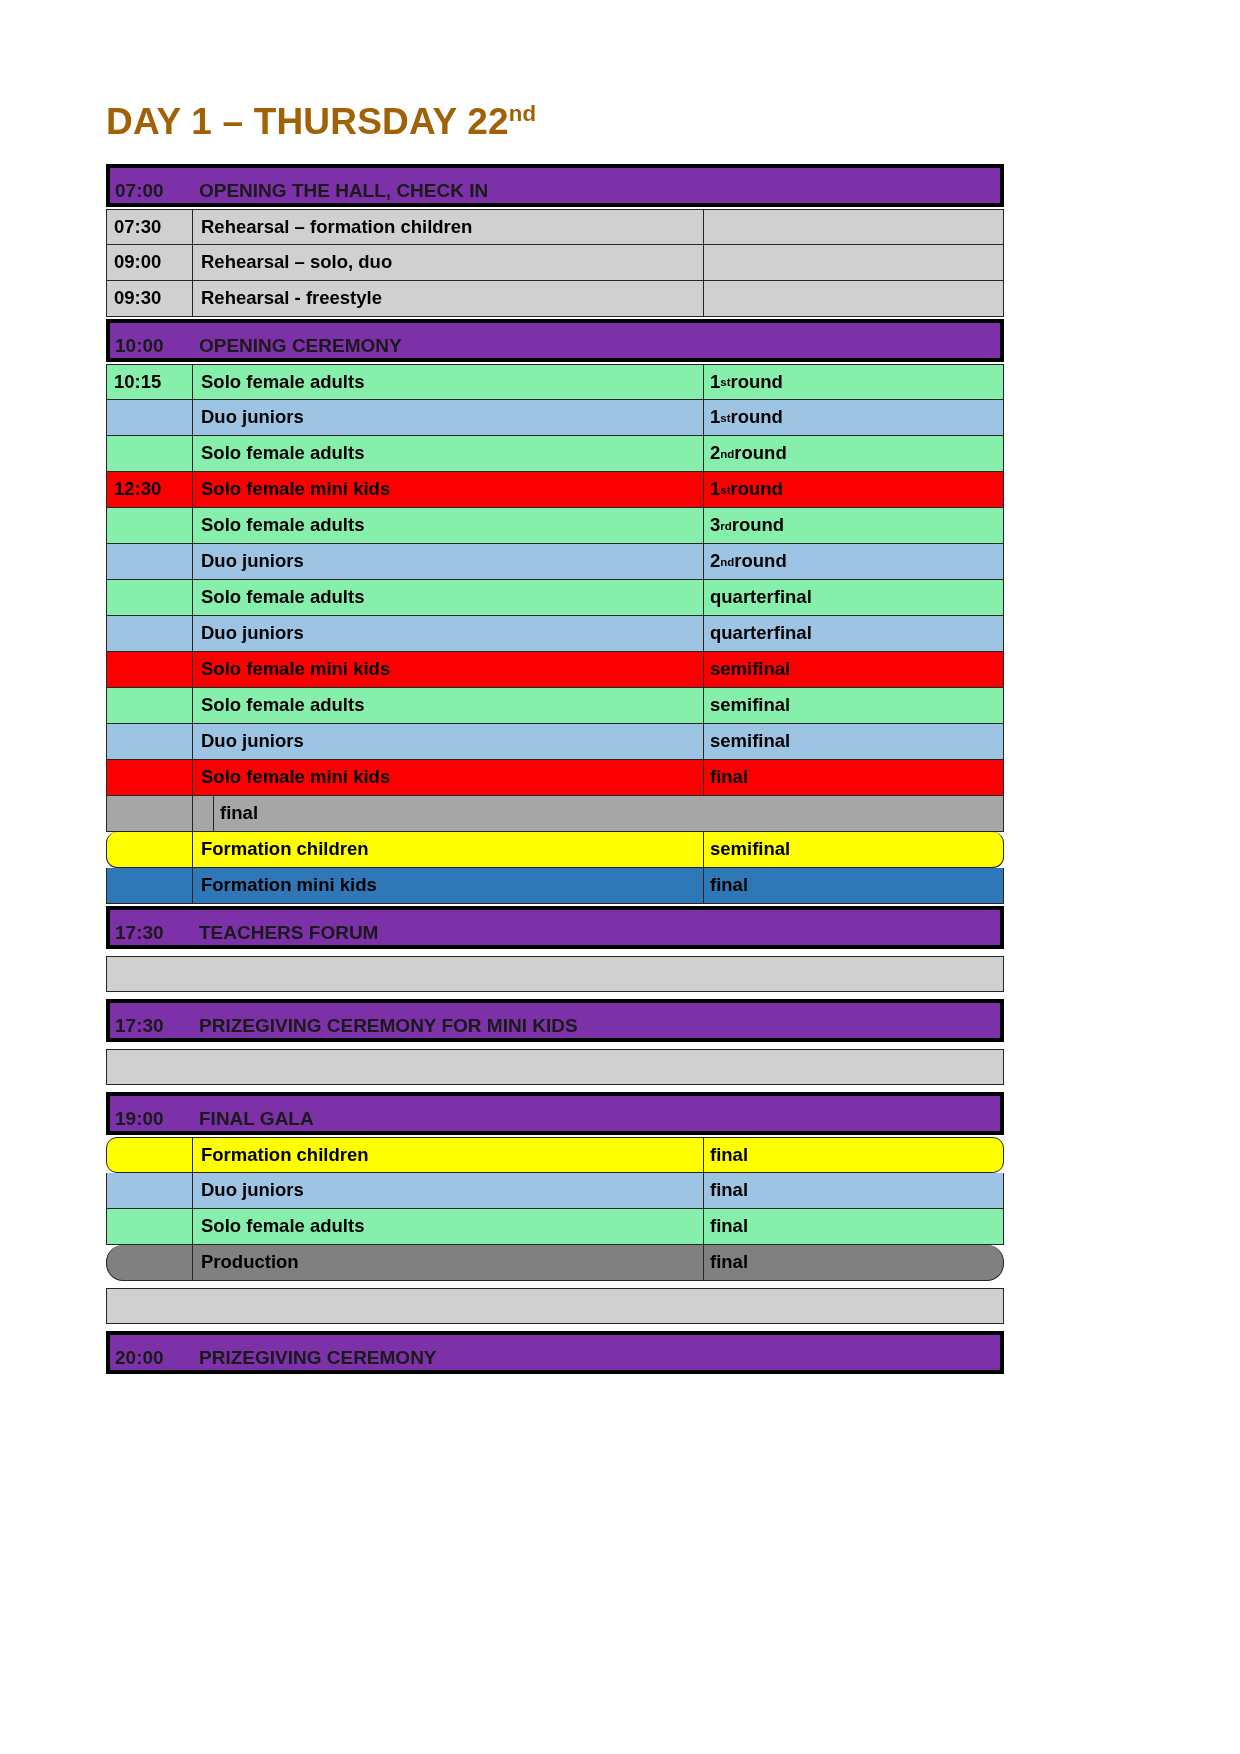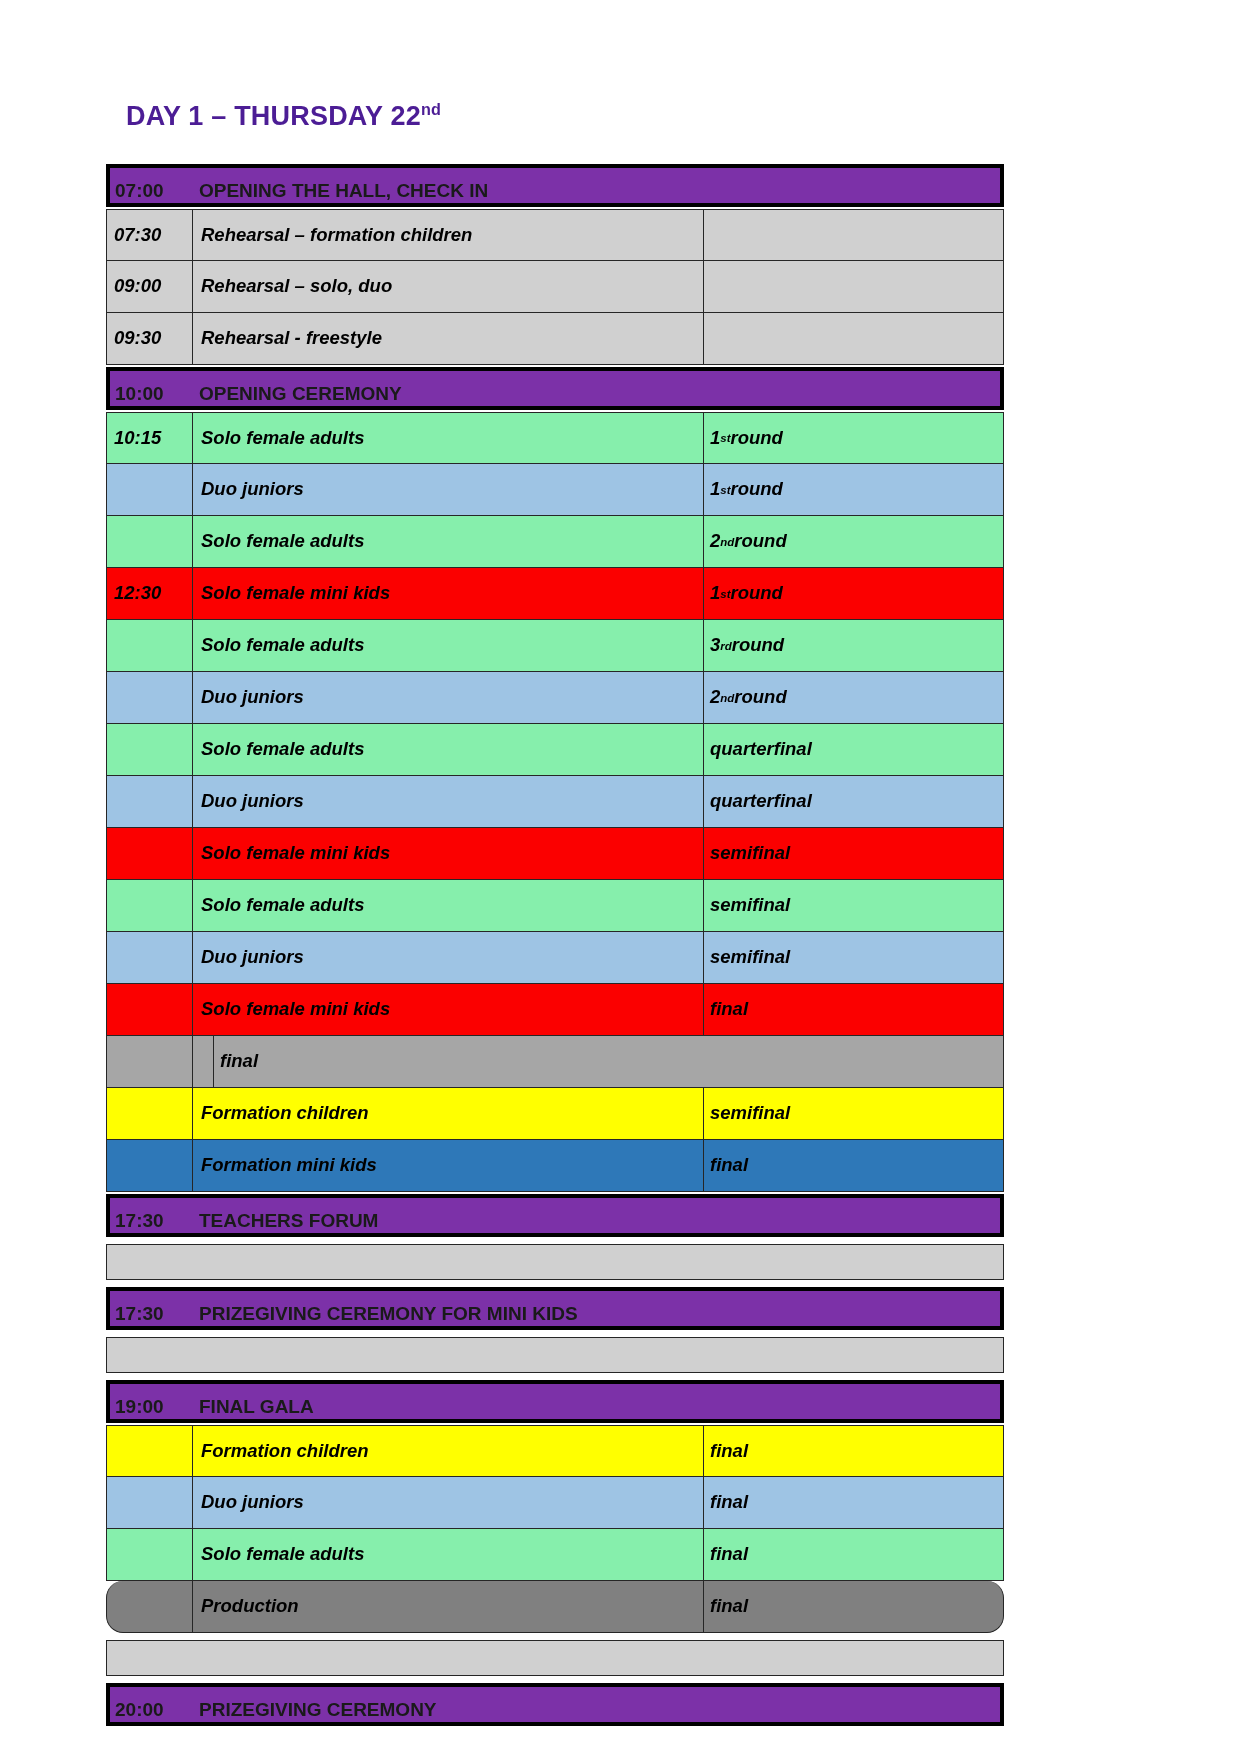--- a/index.html
+++ b/index.html
@@ -18,26 +18,25 @@
   .page {
     position: absolute;
     left: 0; top: 0;
     width: 1240px;
     height: 1754px;
   }
   .title {
     position: absolute;
     left: 106px;
     top: 101px;
-    font-size: 27px;
+    font-size: 37px;
     font-weight: bold;
     letter-spacing: 0.2px;
-    color: #4c1d95;
+    color: #a16207;
     white-space: nowrap;
-    margin-left: 20px;
   }
   .title sup {
     font-size: 0.6em;
     vertical-align: super;
     line-height: 0;
   }
   .schedule {
     position: absolute;
     left: 106px;
     top: 164px;
@@ -92,25 +91,24 @@
     font-size: 19px;
     font-weight: bold;
     color: #1a1a1a;
     margin-top: 12px;
   }
   .row.banner .c-time { width: 83px; min-width: 83px; padding-left: 5px;}
   .row.banner .c-title { padding-left: 6px; text-align: right; }
 
   
   .row.data {
-    height: 52px;
+    height: 36px;
     border-left: 1px solid #262626;
     border-right: 1px solid #262626;
     border-bottom: 1px solid #262626;
-    font-style: italic;
   }
   .row.data.first-of-block {
     border-top: 1px solid #262626;
   }
   .row.data .c-time {
     border-right: 1px solid #262626;
   }
   .row.data .c-round {
     border-left: 1px solid #262626;
   }
@@ -126,21 +124,21 @@
   .gap-sm { height: 2px; }
   .gap-md { height: 7px; }
 
   
   .bg-grey-light { background: #d0d0d0; }
   .bg-grey-mid   { background: #a6a6a6; }
   .bg-grey-dark  { background: #808080; border-radius: 17px; }
   .bg-magenta    { background: #86efac; }
   .bg-red        { background: #fb0000; }
   .bg-lightblue  { background: #9ec4e4; }
-  .bg-yellow     { background: #ffff00; }
+  .bg-yellow     { background: #ffff00; border-radius: 11px; }
   .bg-steelblue  { background: #2e78b8; }
 </style>
 </head>
 <body>
 
 <div class="page">
 
   <div class="title"><span>DAY 1 – THURSDAY 22</span><sup>nd</sup></div>
 
   <div class="schedule" id="schedule-body">

